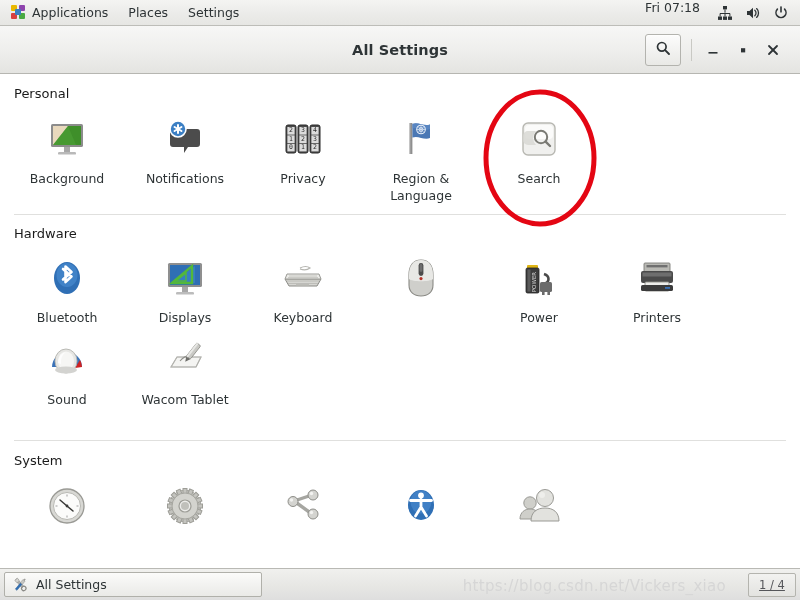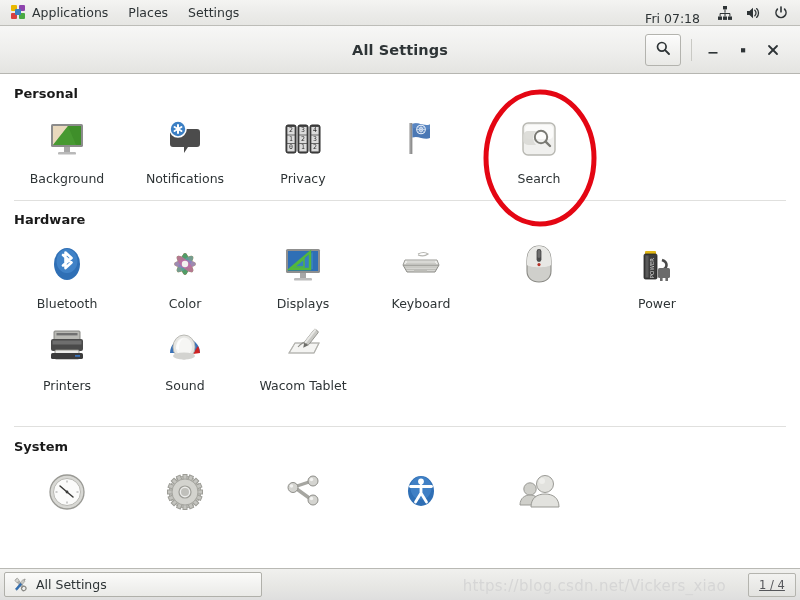--- a/index.html
+++ b/index.html
@@ -14,21 +14,21 @@
   
   .top-panel {
     position: absolute; top: 0; left: 0; width: 800px; height: 26px;
     background: linear-gradient(to bottom, #f4f4f2 0%, #ececea 50%, #e6e6e3 100%);
     border-bottom: 1px solid #bdbdb8;
     display: flex; align-items: center;
     font-size: 12.5px; color: #2e3436;
     box-sizing: border-box;
   }
   .tp-item { padding: 0 10px; height: 18px; display: flex; align-items: center; gap: 6px; cursor: default; }
-  .tp-right { margin-left: auto; display: flex; align-items: flex-end; gap: 2px; padding-right: 6px; }
+  .tp-right { margin-left: auto; display: flex; align-items: flex-start; gap: 2px; padding-right: 6px; }
   .tp-clock { padding: 0 10px; font-size: 12.5px; color: #2e3436; }
   .tp-icon { width: 26px; height: 26px; display: flex; align-items: center; justify-content: center; }
 
   
   .pinwheel { position: relative; width: 15px; height: 15px; }
   .pinwheel i { position: absolute; width: 6px; height: 6px; border-radius: 1px; display:block; }
   .pw1 { background:#e8b800; top:0; left:0; }
   .pw2 { background:#8e44ad; top:0; left:8px; }
   .pw3 { background:#d94040; top:8px; left:0; }
   .pw4 { background:#49a942; top:8px; left:8px; }
@@ -63,21 +63,21 @@
   }
   .sep { width: 1px; height: 22px; background: #c9c9c4; margin-right: 6px; }
   .wbtn {
     width: 30px; height: 30px; display: flex; align-items: center; justify-content: center;
     color: #2e3436; cursor: pointer; font-size: 14px;
   }
 
   
   .content { flex: 1 1 auto; overflow: hidden; position: relative; background: #fff; }
   .section-title {
-    font-size: 13px; font-weight: bold; color: #1a1a1a;
+    font-size: 13px; font-weight: normal; color: #1a1a1a;
     padding: 0 0 0 14px; margin: 0;
   }
   .divider { height: 1px; background: #e0e0de; margin: 0 14px; }
 
   .grid { display: flex; flex-wrap: wrap; }
   .cell {
     width: 118px; min-height: 76px;
     display: flex; flex-direction: column; align-items: center;
     padding-top: 6px; cursor: pointer;
   }
@@ -293,20 +293,21 @@
               <circle cx="23" cy="13.5" r="4.3" fill="none" stroke="#e8eff8" stroke-width="1.1"></circle>
               <circle cx="23" cy="13.5" r="2" fill="none" stroke="#e8eff8" stroke-width=".8"></circle>
               <g stroke="#e8eff8" stroke-width=".6">
                 <line x1="23" y1="9.2" x2="23" y2="17.8"></line>
                 <line x1="18.7" y1="13.5" x2="27.3" y2="13.5"></line>
                 <line x1="19.9" y1="10.4" x2="26.1" y2="16.6"></line>
                 <line x1="26.1" y1="10.4" x2="19.9" y2="16.6"></line>
               </g>
             </svg>
           </div>
+          <div class="cell-label">Region &amp; Language</div>
         </div>
 
         <div class="cell">
           <div class="icon-wrap">
             <svg width="46" height="46" viewBox="0 0 46 46">
               <rect x="7" y="7" width="32" height="32" rx="5" fill="#f0f0ee" stroke="#b8b8b2" stroke-width="1.4"></rect>
               <rect x="9" y="9" width="28" height="14" rx="4" fill="#fbfbfa"></rect>
               <circle cx="25" cy="21" r="6.2" fill="none" stroke="#7a7a74" stroke-width="2"></circle>
               <line x1="29.6" y1="25.6" x2="34" y2="30" stroke="#7a7a74" stroke-width="2.4" stroke-linecap="round"></line>
               <path d="M20 15 a10 10 0 0 0 0 14 L12 29 a5 5 0 0 1 -5 -5 v-4 a5 5 0 0 1 5 -5 z" fill="#d8d8d4" opacity=".85"></path>
@@ -326,38 +327,20 @@
           <div class="icon-wrap">
             <svg width="46" height="46" viewBox="0 0 46 46">
               <ellipse cx="23" cy="23" rx="13" ry="16" fill="#2f6fb5"></ellipse>
               <ellipse cx="23" cy="20" rx="10.5" ry="12" fill="#4d8fd4" opacity=".6"></ellipse>
               <path d="M19 14 L27.5 21.5 L21.5 27 L21.5 11.5 L27.5 17 L19 24.5" stroke="#ffffff" stroke-width="2.6" fill="none" stroke-linejoin="round" stroke-linecap="round"></path>
             </svg>
           </div>
           <div class="cell-label">Bluetooth</div>
         </div>
 
-        <div class="cell">
-          <div class="icon-wrap">
-            <svg width="46" height="46" viewBox="0 0 46 46">
-              <g transform="translate(23,23)">
-                <ellipse rx="4" ry="11" fill="#e84b3c" transform="rotate(0)"></ellipse>
-                <ellipse rx="4" ry="11" fill="#f0932b" transform="rotate(45)"></ellipse>
-                <ellipse rx="4" ry="11" fill="#f6d743" transform="rotate(90)"></ellipse>
-                <ellipse rx="4" ry="11" fill="#6ab04c" transform="rotate(135)"></ellipse>
-                <ellipse rx="4" ry="11" fill="#3fa66d" transform="rotate(180)" opacity=".9"></ellipse>
-                <ellipse rx="4" ry="11" fill="#5f9ea0" transform="rotate(225)" opacity=".85"></ellipse>
-                <ellipse rx="4" ry="11" fill="#8e7cc3" transform="rotate(270)" opacity=".85"></ellipse>
-                <ellipse rx="4" ry="11" fill="#c76ca0" transform="rotate(315)" opacity=".8"></ellipse>
-                <circle r="3.2" fill="#f2f2f0"></circle>
-              </g>
-            </svg>
-          </div>
-          <div class="cell-label">Color</div>
-        </div>
 
         <div class="cell">
           <div class="icon-wrap">
             <svg width="46" height="46" viewBox="0 0 46 46">
               <rect x="6" y="8" width="34" height="24" rx="1.6" fill="#8f8f8f"></rect>
               <rect x="8" y="10" width="30" height="20" fill="#2f6fb5"></rect>
               <path d="M10 28 L33 11 L33 28 Z" fill="#3f8fd0" opacity=".5"></path>
               <path d="M10 28 L30 11 L30 28 Z" fill="none" stroke="#53b83b" stroke-width="2.4"></path>
               <path d="M14 26 L24 18 L24 26 Z" fill="none" stroke="#53b83b" stroke-width="1.4"></path>
               <rect x="20" y="32" width="6" height="5" fill="#a7a7a7"></rect>

